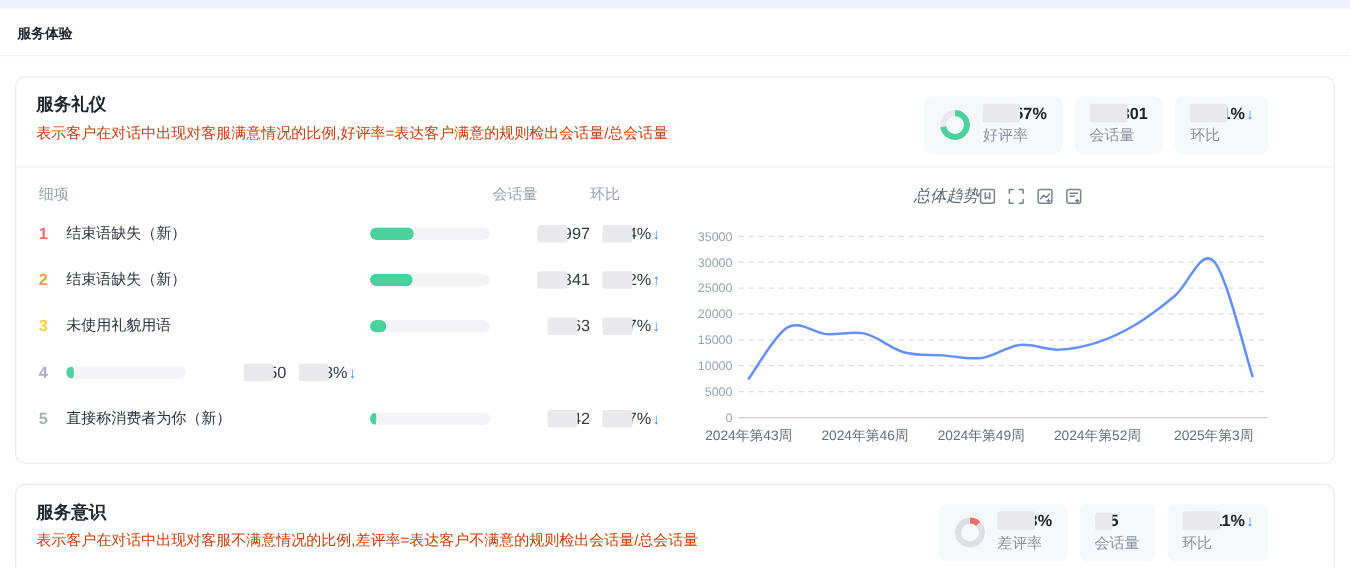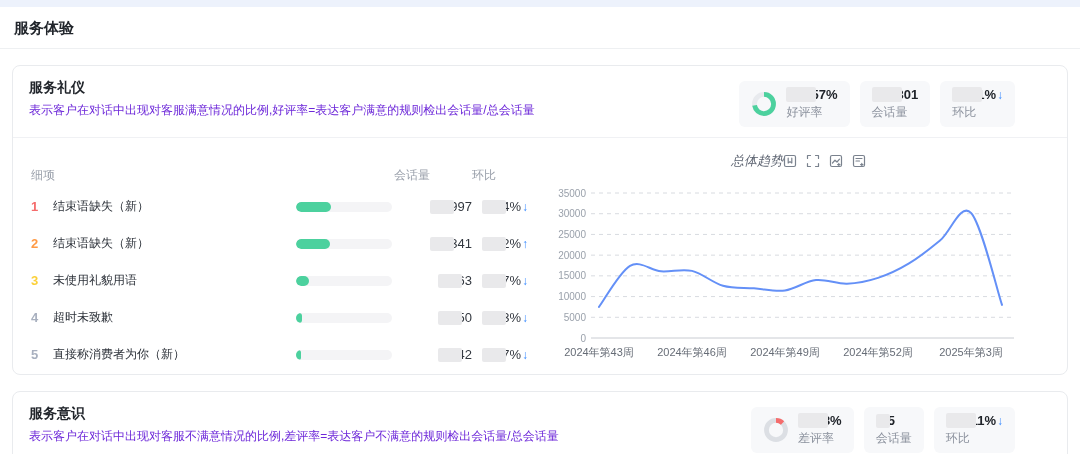--- a/index.html
+++ b/index.html
@@ -1,48 +1,48 @@
 <!DOCTYPE html>
 <html><head>
 <meta charset="utf-8">
 <style>
   html,body{margin:0;padding:0;background:#fff;}
   body{width:1080px;height:454px;overflow:hidden;font-family:"Liberation Sans","DejaVu Sans",sans-serif;color:#2e333b;}
   .page{position:relative;width:1080px;height:454px;background:#fff;}
   .topstrip{height:7px;background:#edf2fc;}
   .page-header{padding:12px 14px 10px 14px;}
-  .page-title{font-size:15px;font-weight:700;color:#22262c;}
+  .page-title{font-size:11px;font-weight:700;color:#22262c;}
   .divider-full{border-bottom:1px solid #eef0f2;}
   .content{padding:16px 12px 0 12px;}
   .card{border:1px solid #e9ebee;border-radius:8px;background:#fff;}
   .card1{height:310px;box-sizing:border-box;}
   .card2{margin-top:16px;height:80px;box-sizing:border-box;}
   .card-head{display:flex;justify-content:space-between;align-items:flex-start;padding:13px 16px 10px 16px;}
   .card-title{font-size:14px;font-weight:700;color:#22262c;}
-  .card-desc{font-size:12px;color:#6d28d9;margin-top:5px;}
+  .card-desc{font-size:12px;color:#c2410c;margin-top:5px;}
   .card-divider{border-top:1px solid #f0f1f4;}
   
   .stats{display:flex;gap:10px;margin-right:36px;margin-top:2px;}
   .stat{display:flex;align-items:center;background:#f7f8fa;border-radius:6px;padding:6px 12px;min-height:32px;}
   .donut{width:26px;height:26px;margin-right:9px;flex:0 0 auto;}
   .donut .track{fill:none;stroke-width:5.5;}
   .donut .arc{fill:none;stroke-width:5.5;stroke-linecap:butt;}
   .stat-col{display:flex;flex-direction:column;}
   .stat-value{font-size:13px;font-weight:700;color:#20242a;display:flex;align-items:center;white-space:nowrap;}
   .stat-label{font-size:12px;color:#8b919d;margin-top:2px;font-family:Liberation Serif, serif;}
   .arrow{color:#3a8bff;font-weight:700;margin-left:1px;font-size:12px;}
   
   .blur{display:inline-block;background:#e9e9eb;border-radius:2px;position:relative;z-index:2;}
   .bl-lg{width:30px;height:15px;margin-right:-5px;}
   .bl-md{width:24px;height:14px;margin-right:-4px;}
   .bl-sm{width:14px;height:14px;margin-right:-2px;}
   
   .card-body{display:flex;}
   .table-pane{width:525px;flex:0 0 auto;padding-top:8px;}
-  .thead{display:flex;align-items:center;height:26px;padding:0 10px 0 18px;font-size:12px;color:#9aa0ab;margin-top:16px;}
+  .thead{display:flex;align-items:center;height:26px;padding:0 10px 0 18px;font-size:12px;color:#9aa0ab;}
   .trow{display:flex;align-items:center;height:37px;padding:0 10px 0 18px;}
   .col-rank{width:22px;font-size:13px;font-weight:700;flex:0 0 auto;}
   .col-label{flex:1;font-size:12px;color:#2e333b;}
   .col-bar{width:96px;flex:0 0 auto;margin-right:14px;}
   .col-val{width:66px;flex:0 0 auto;text-align:right;font-size:13px;color:#32373f;display:flex;justify-content:flex-end;align-items:center;}
   .col-delta{width:56px;flex:0 0 auto;text-align:right;font-size:13px;color:#32373f;display:flex;justify-content:flex-end;align-items:center;white-space:nowrap;}
   .h-item{flex:1;}
   .h-vol{width:66px;flex:0 0 auto;text-align:left;margin-left:110px;}
   .h-ratio{width:56px;flex:0 0 auto;text-align:left;padding-left:12px;}
   .thead .h-vol{margin-left:0;width:66px;}
@@ -179,21 +179,20 @@
               </span>
             <span class="col-delta">
                 <span class="blur bl-md"></span>
                 <span>7%</span>
                 <span class="arrow">↓</span>
               </span>
           </div>
 
           <div class="trow">
             <span class="col-rank rank-4">4</span>
-            <span class="col-label">超时未致歉</span>
             <span class="col-bar">
                 <span class="bar" style="display:block">
                   <span class="bar-fill" style="display: block; width: 6%;"></span>
                 </span>
               </span>
             <span class="col-val">
                 <span class="blur bl-md"></span>
                 <span>50</span>
               </span>
             <span class="col-delta">

